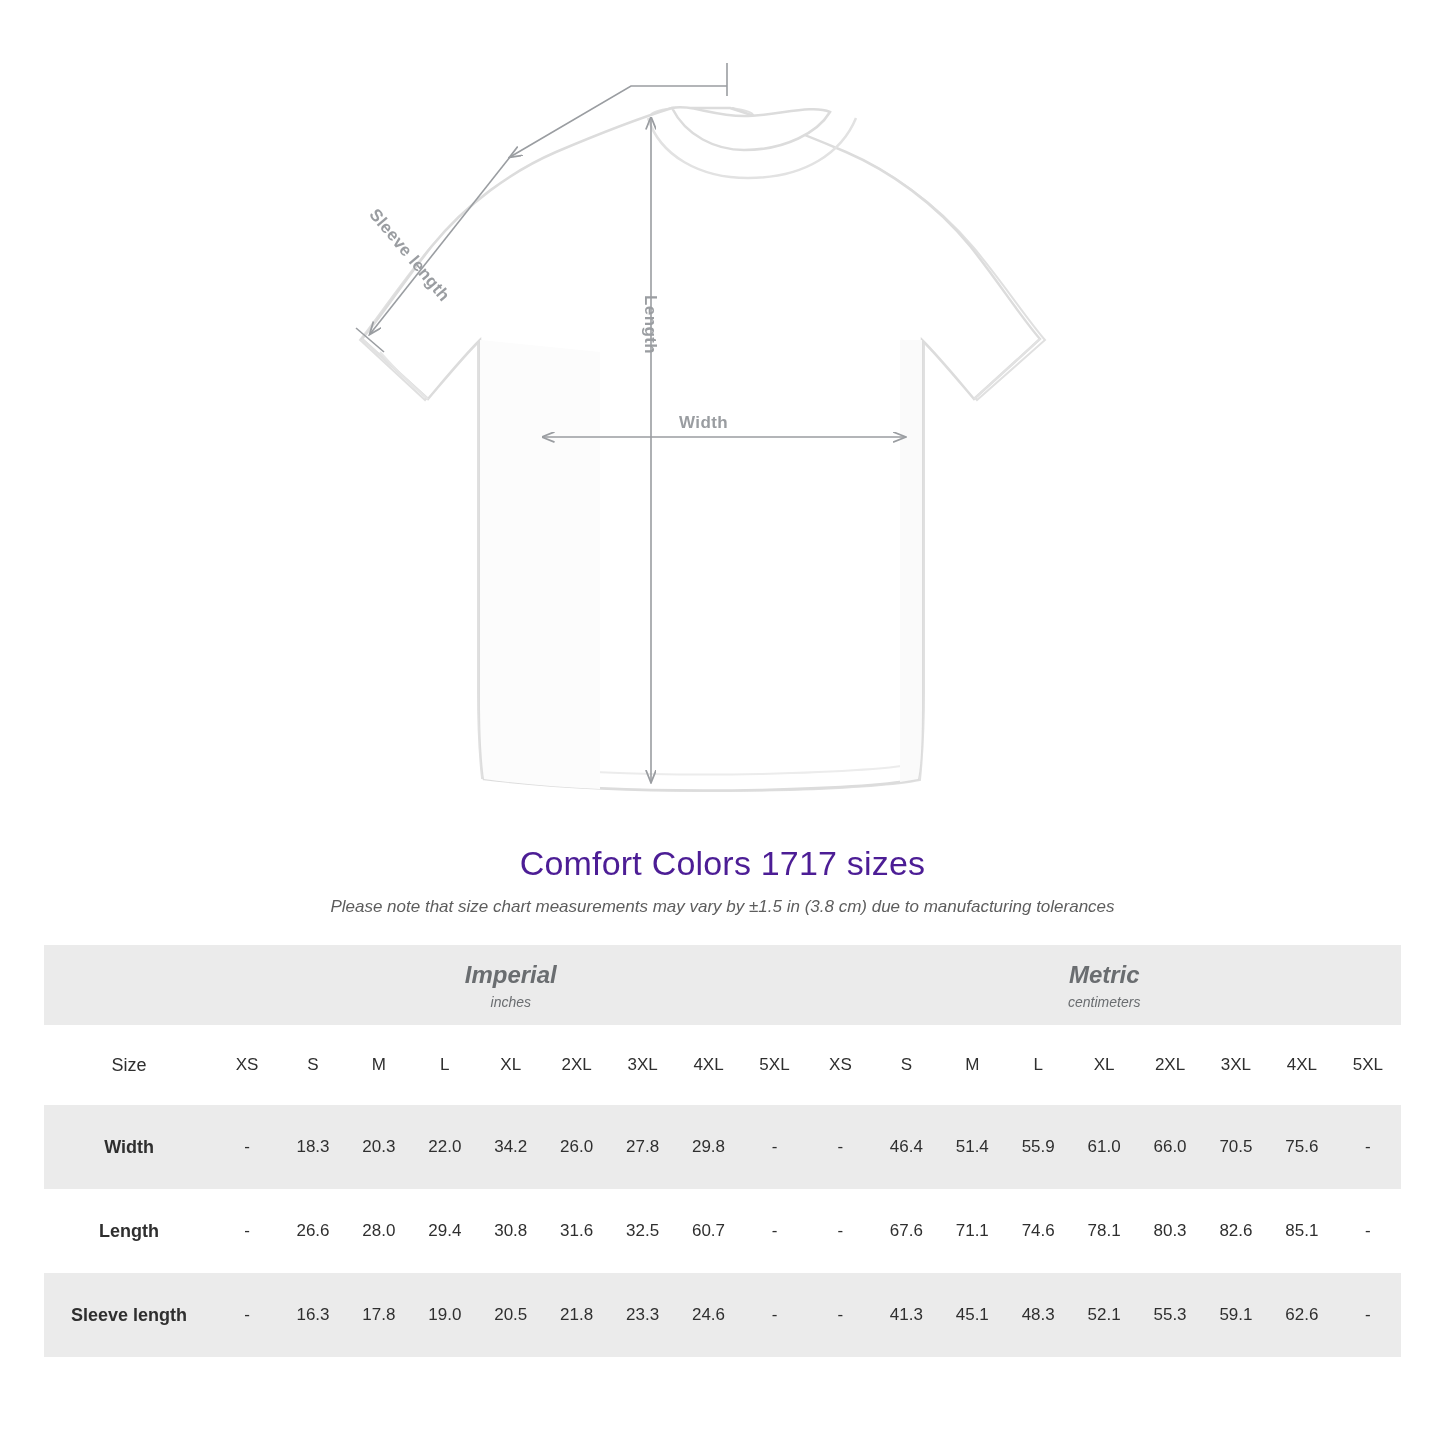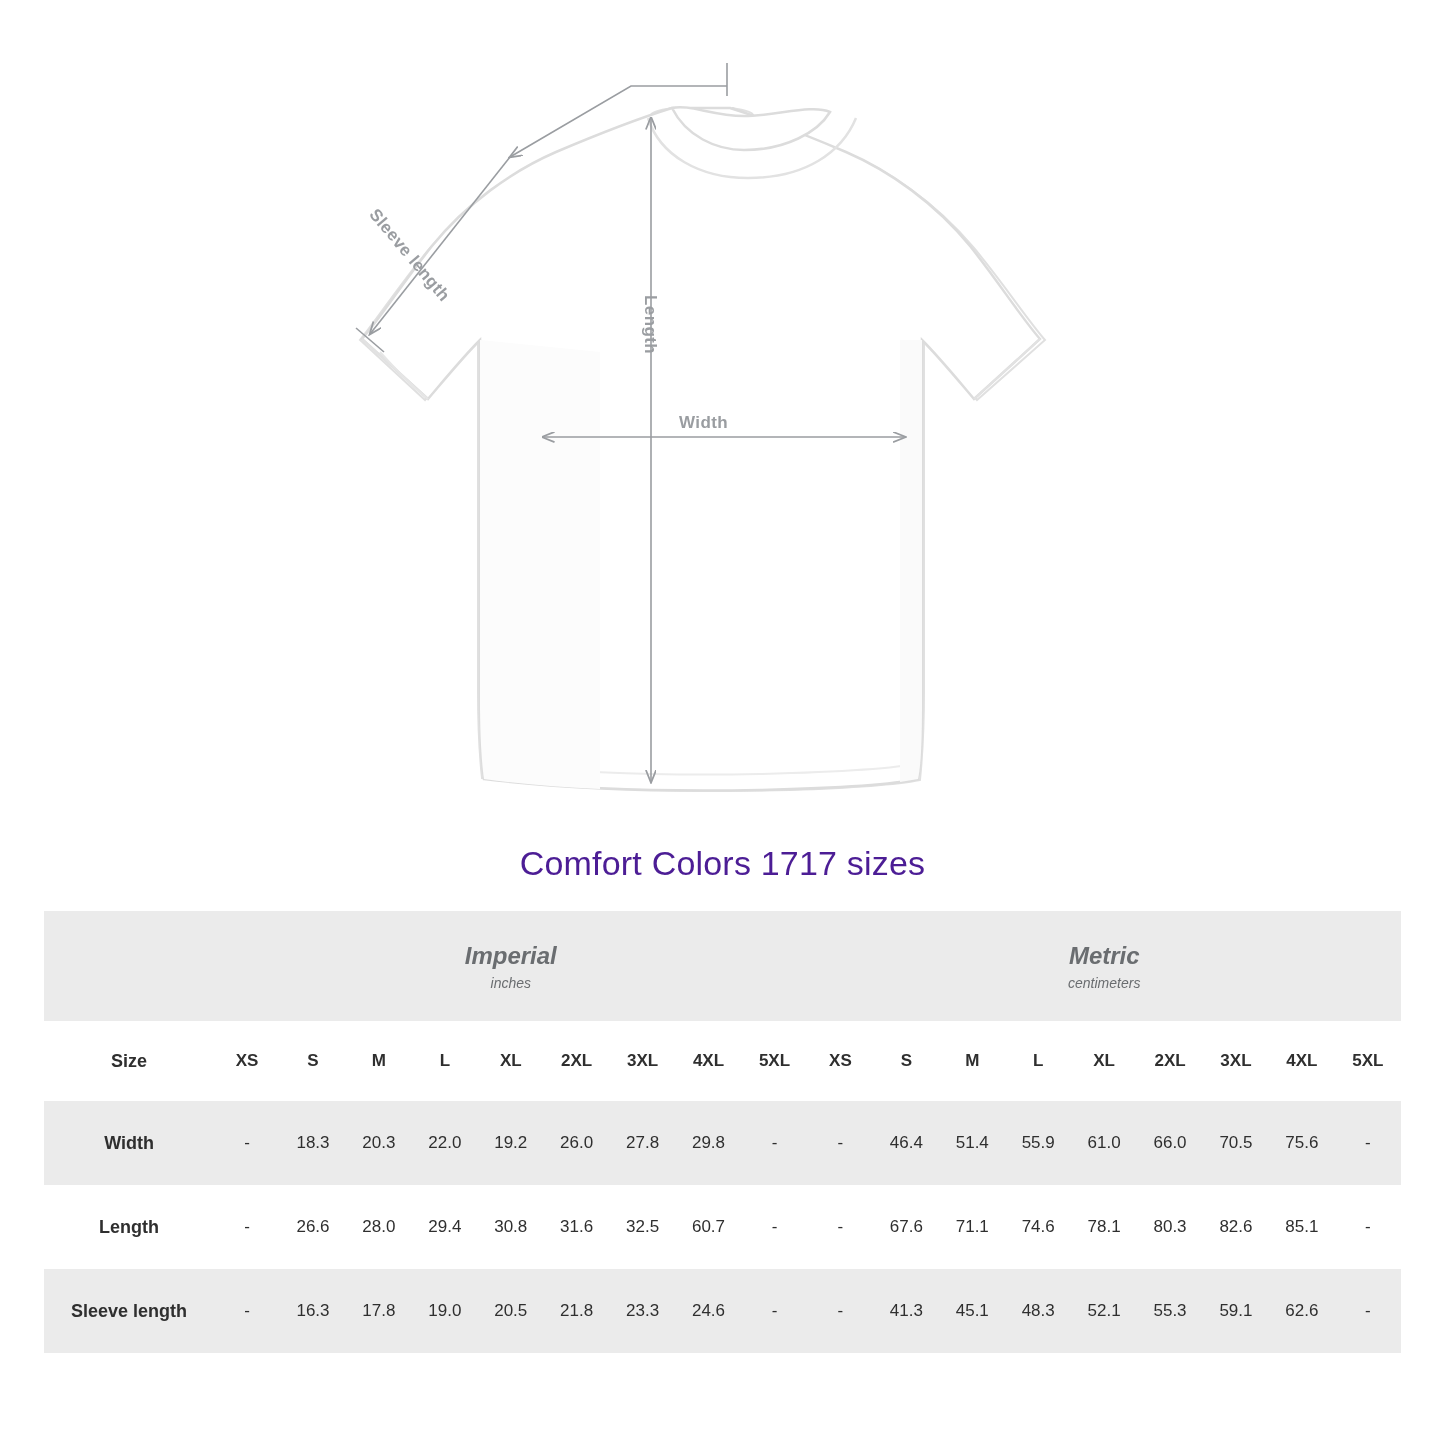--- a/index.html
+++ b/index.html
@@ -86,41 +86,41 @@
     table-layout: fixed;
   }
   table.size-table td,
   table.size-table th {
     border: none;
     text-align: center;
     vertical-align: middle;
   }
   .unit-head td {
     background: #ebebeb;
-    height: 110px;
+    height: 80px;
     padding: 0;
   }
   .unit-name {
     font-size: 24px;
     font-style: italic;
     font-weight: bold;
     color: #6a6d70;
     line-height: 1.25;
   }
   .unit-sub {
     font-size: 14px;
     font-style: italic;
     color: #6a6d70;
     margin-top: 4px;
   }
   .head-row td {
     background: #ffffff;
     height: 78px;
     font-size: 17px;
-    font-weight: bold;
+    font-weight: normal;
     color: #2f2f2f;
   }
   .head-row td.rowhead {
     font-size: 18px;
   }
   .data-row td {
     height: 82px;
     font-size: 17px;
     color: #2f2f2f;
   }
@@ -226,20 +226,21 @@
       </g>
     </svg>
 
     <div class="dim-label label-sleeve">Sleeve length</div>
     <div class="dim-label label-length">Length</div>
     <div class="dim-label label-width">Width</div>
   </div>
 
   <div class="title-block">
     <div class="chart-title">Comfort Colors 1717 sizes</div>
+    <div class="chart-note">Please note that size chart measurements may vary by ±1.5 in (3.8 cm) due to manufacturing tolerances</div>
   </div>
 
   <div class="table-wrap">
     <table class="size-table">
       <colgroup>
         <col class="col-label">
         <col class="col-cell">
           <col class="col-cell">
           <col class="col-cell">
           <col class="col-cell">
@@ -292,21 +293,21 @@
           <td>4XL</td>
           <td>5XL</td>
         </tr>
 
         <tr class="data-row shaded">
           <td class="rowhead">Width</td>
           <td>-</td>
           <td>18.3</td>
           <td>20.3</td>
           <td>22.0</td>
-          <td>19.2</td>
+          <td>34.2</td>
           <td>26.0</td>
           <td>27.8</td>
           <td>29.8</td>
           <td>-</td>
           <td>-</td>
           <td>46.4</td>
           <td>51.4</td>
           <td>55.9</td>
           <td>61.0</td>
           <td>66.0</td>

